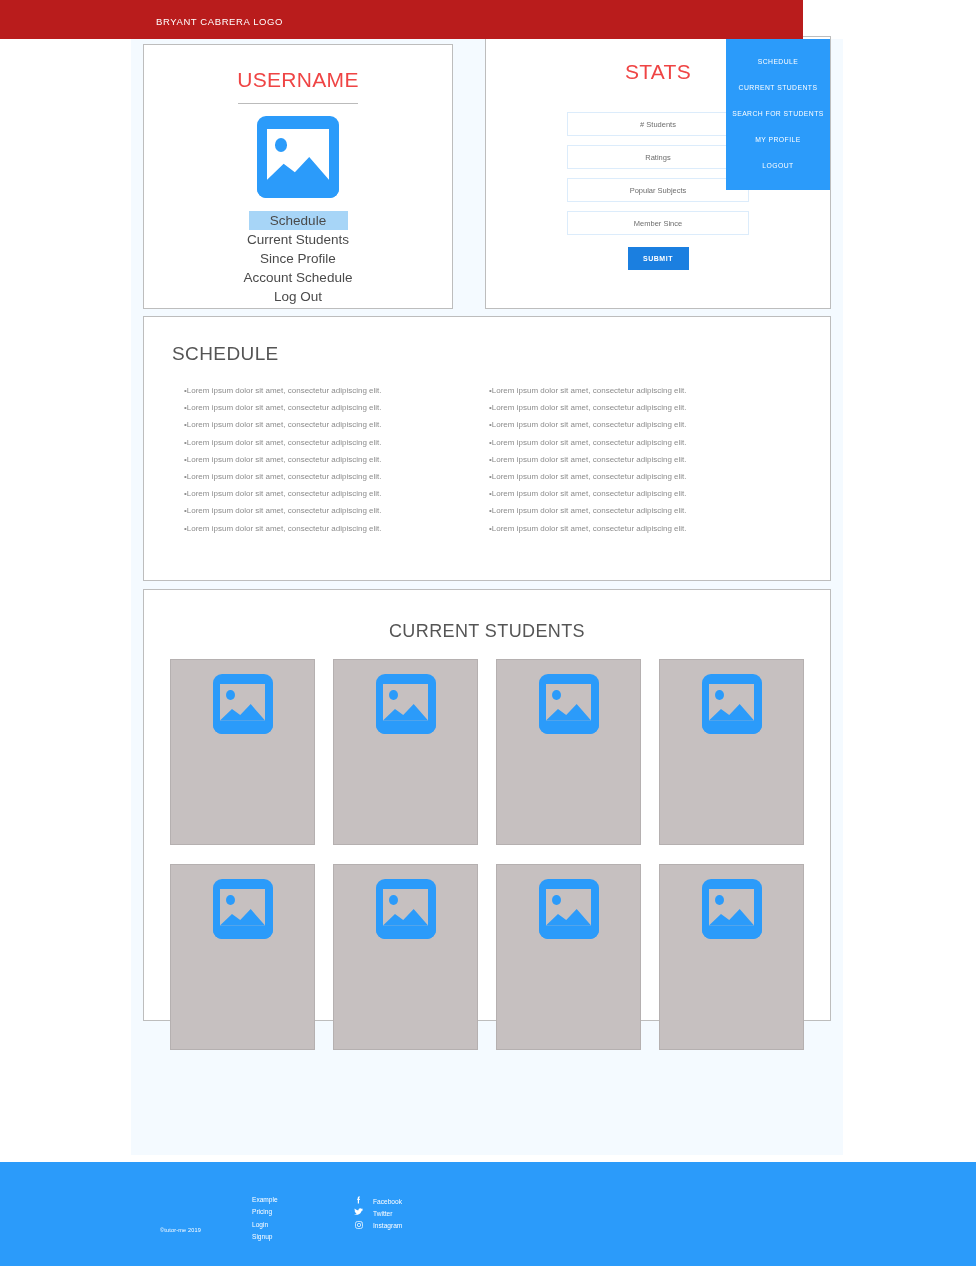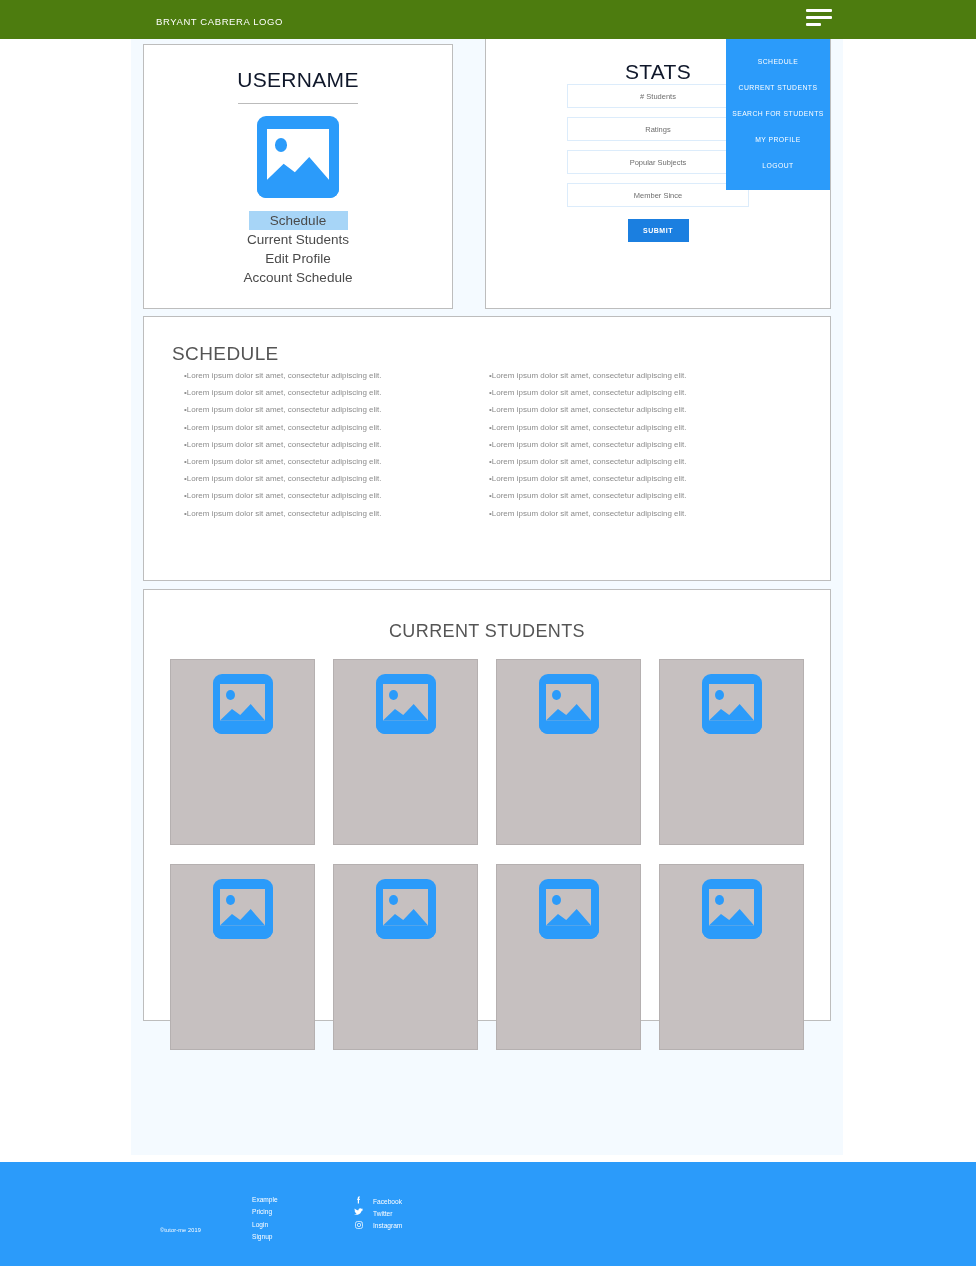--- a/index.html
+++ b/index.html
@@ -26,22 +26,22 @@
     top: 39px;
     width: 712px;
     height: 1116px;
     background: #f4faff;
   }
 
   
   .header {
     position: absolute;
     left: 0; top: 0;
-    width: 976px; height: 39px;
-    background: #4d7c0f;
+    width: 803px; height: 39px;
+    background: #b91c1c;
     z-index: 40;
   }
   .logo {
     position: absolute;
     left: 156px; top: 16px;
     font-size: 9.5px;
     letter-spacing: 0.6px;
     color: #ffffff;
     white-space: nowrap;
   }
@@ -87,21 +87,21 @@
     position: absolute;
     background: #ffffff;
     border: 1px solid #bdbdbd;
   }
 
   
   #profile-card { left: 143px; top: 44px; width: 310px; height: 265px; }
   .card-title {
     text-align: center;
     font-size: 21px;
-    color: #0f172a;
+    color: #ef4444;
     font-weight: normal;
     margin-top: 23px;
     letter-spacing: 0.3px;
   }
   .title-rule {
     width: 120px;
     height: 1px;
     background: #bbbbbb;
     margin: 11px auto 0 auto;
   }
@@ -154,21 +154,21 @@
   }
   .profile-nav-item.active {
     background: #a7d5f7;
     width: 99px;
     margin: 0 auto;
   }
 
   
   #stats-card { left: 485px; top: 36px; width: 346px; height: 273px; }
   #stats-card .card-title { margin-top: 23px; }
-  .stat-fields { }
+  .stat-fields { margin-top: 28px; }
   .stat-input {
     display: block;
     width: 182px;
     height: 24px;
     margin: 0 auto 9px auto;
     border: 1px solid #dcecfb;
     background: #ffffff;
     font-family: "Liberation Sans", sans-serif;
     font-size: 7.5px;
     color: #6e6e6e;
@@ -194,21 +194,21 @@
   #schedule-panel { left: 143px; top: 316px; width: 688px; height: 265px; }
   .section-title {
     font-size: 19px;
     color: #555555;
     font-weight: normal;
     letter-spacing: 0.4px;
   }
   #schedule-panel .section-title { margin: 26px 0 0 28px; }
   .schedule-cols {
     display: flex;
-    margin-top: 2px;
+    margin-top: 17px;
     padding: 0 36px 0 40px;
   }
   .schedule-col { width: 50%; }
   .schedule-col ul { list-style: none; }
   .schedule-col li {
     font-size: 8px;
     color: #8c8c8c;
     line-height: 17.2px;
     white-space: nowrap;
   }
@@ -311,22 +311,23 @@
     <div class="img-ph" id="avatar-ph">
       <div class="inner"></div>
       <div class="dot"></div>
       <div class="mtn"></div>
       <div class="base"></div>
     </div>
 
     <div class="profile-nav">
       <div class="profile-nav-item active">Schedule</div>
       <div class="profile-nav-item">Current Students</div>
-      <div class="profile-nav-item">Edit Profile</div>
+      <div class="profile-nav-item">Since Profile</div>
       <div class="profile-nav-item">Account Schedule</div>
+      <div class="profile-nav-item">Log Out</div>
     </div>
   </div>
 
   <div class="panel" id="stats-card">
     <div class="card-title">STATS</div>
     <div class="stat-fields">
       <input class="stat-input" placeholder="# Students" style="">
       <input class="stat-input" placeholder="Ratings" style="">
       <input class="stat-input" placeholder="Popular Subjects" style="">
       <input class="stat-input" placeholder="Member Since" style="">

